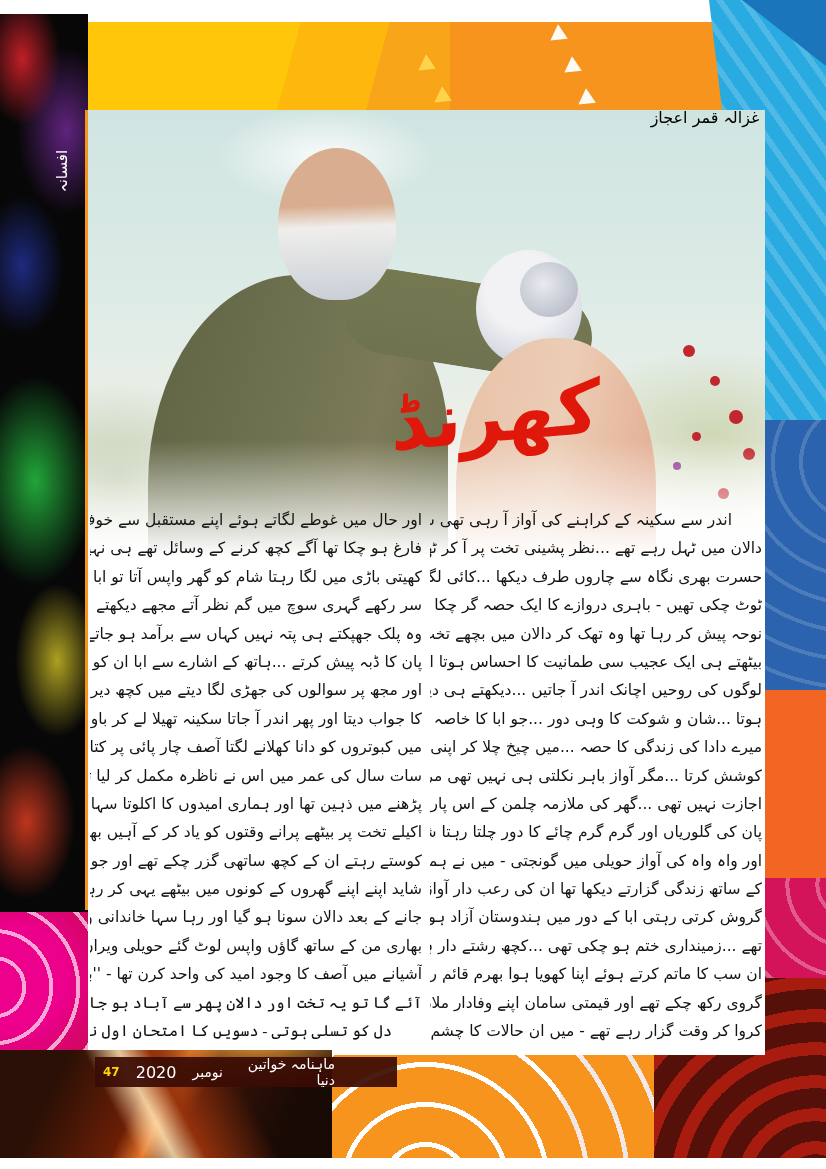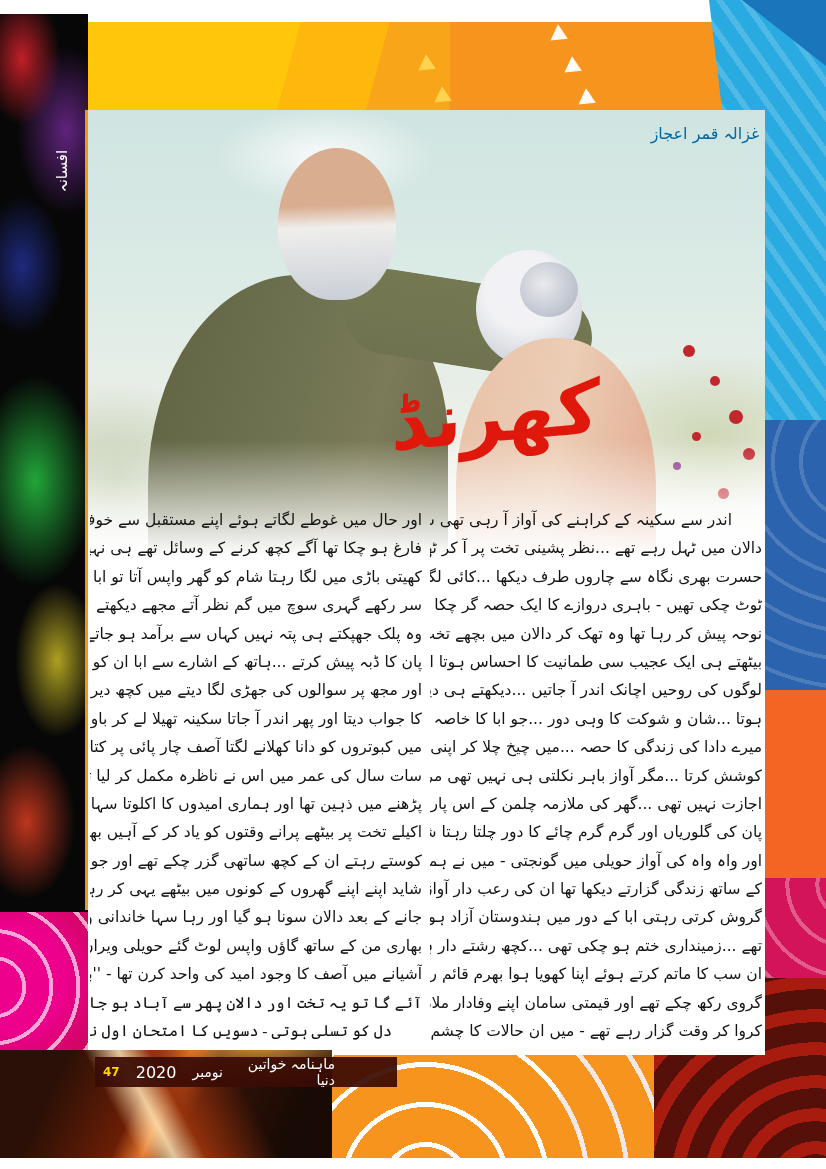--- a/index.html
+++ b/index.html
@@ -70,22 +70,22 @@
     border-radius:48% 48% 6% 6%/62% 62% 0 0;
     background:linear-gradient(100deg,#e8c1a8 0%,#eccdb5 50%,#e2a98f 100%);}
   .woman-head{position:absolute;left:388px;top:140px;width:106px;height:116px;border-radius:50%;
     background:radial-gradient(circle at 45% 35%,#f2f2f4 0 40%,#c3c9d4 92%);}
   .woman-bun{position:absolute;left:432px;top:152px;width:58px;height:55px;border-radius:50%;
     background:radial-gradient(circle at 40% 40%,#e9eaee,#aab1bf);}
   .flower{position:absolute;border-radius:50%;background:#c1272d;}
   .illus-fade{position:absolute;left:0;bottom:0;width:100%;height:132px;
     background:linear-gradient(180deg,transparent,#fff 88%);}
 
-  .author-name{position:absolute;left:645px;top:124px;width:120px;text-align:center;
-    font-size:16px;color:#0369a1;direction:rtl;}
+  .author-name{position:absolute;left:645px;top:108px;width:120px;text-align:center;
+    font-size:16px;color:#000000;direction:rtl;}
   .story-title{position:absolute;left:388px;top:378px;width:215px;color:#e0180b;
     font-size:74px;font-weight:bold;line-height:1;direction:rtl;text-align:center;
     transform:rotate(-5deg) skewX(-6deg);letter-spacing:-2px;}
 
   
   .content-bg{position:absolute;left:88px;top:568px;width:677px;height:487px;background:#fff;}
   .col{position:absolute;top:506px;width:332px;direction:rtl;font-size:15.5px;color:#141414;}
   .col-right{left:430px;}
   .col-left{left:90px;}
   .tline{height:28.4px;line-height:28.4px;white-space:nowrap;overflow:hidden;

